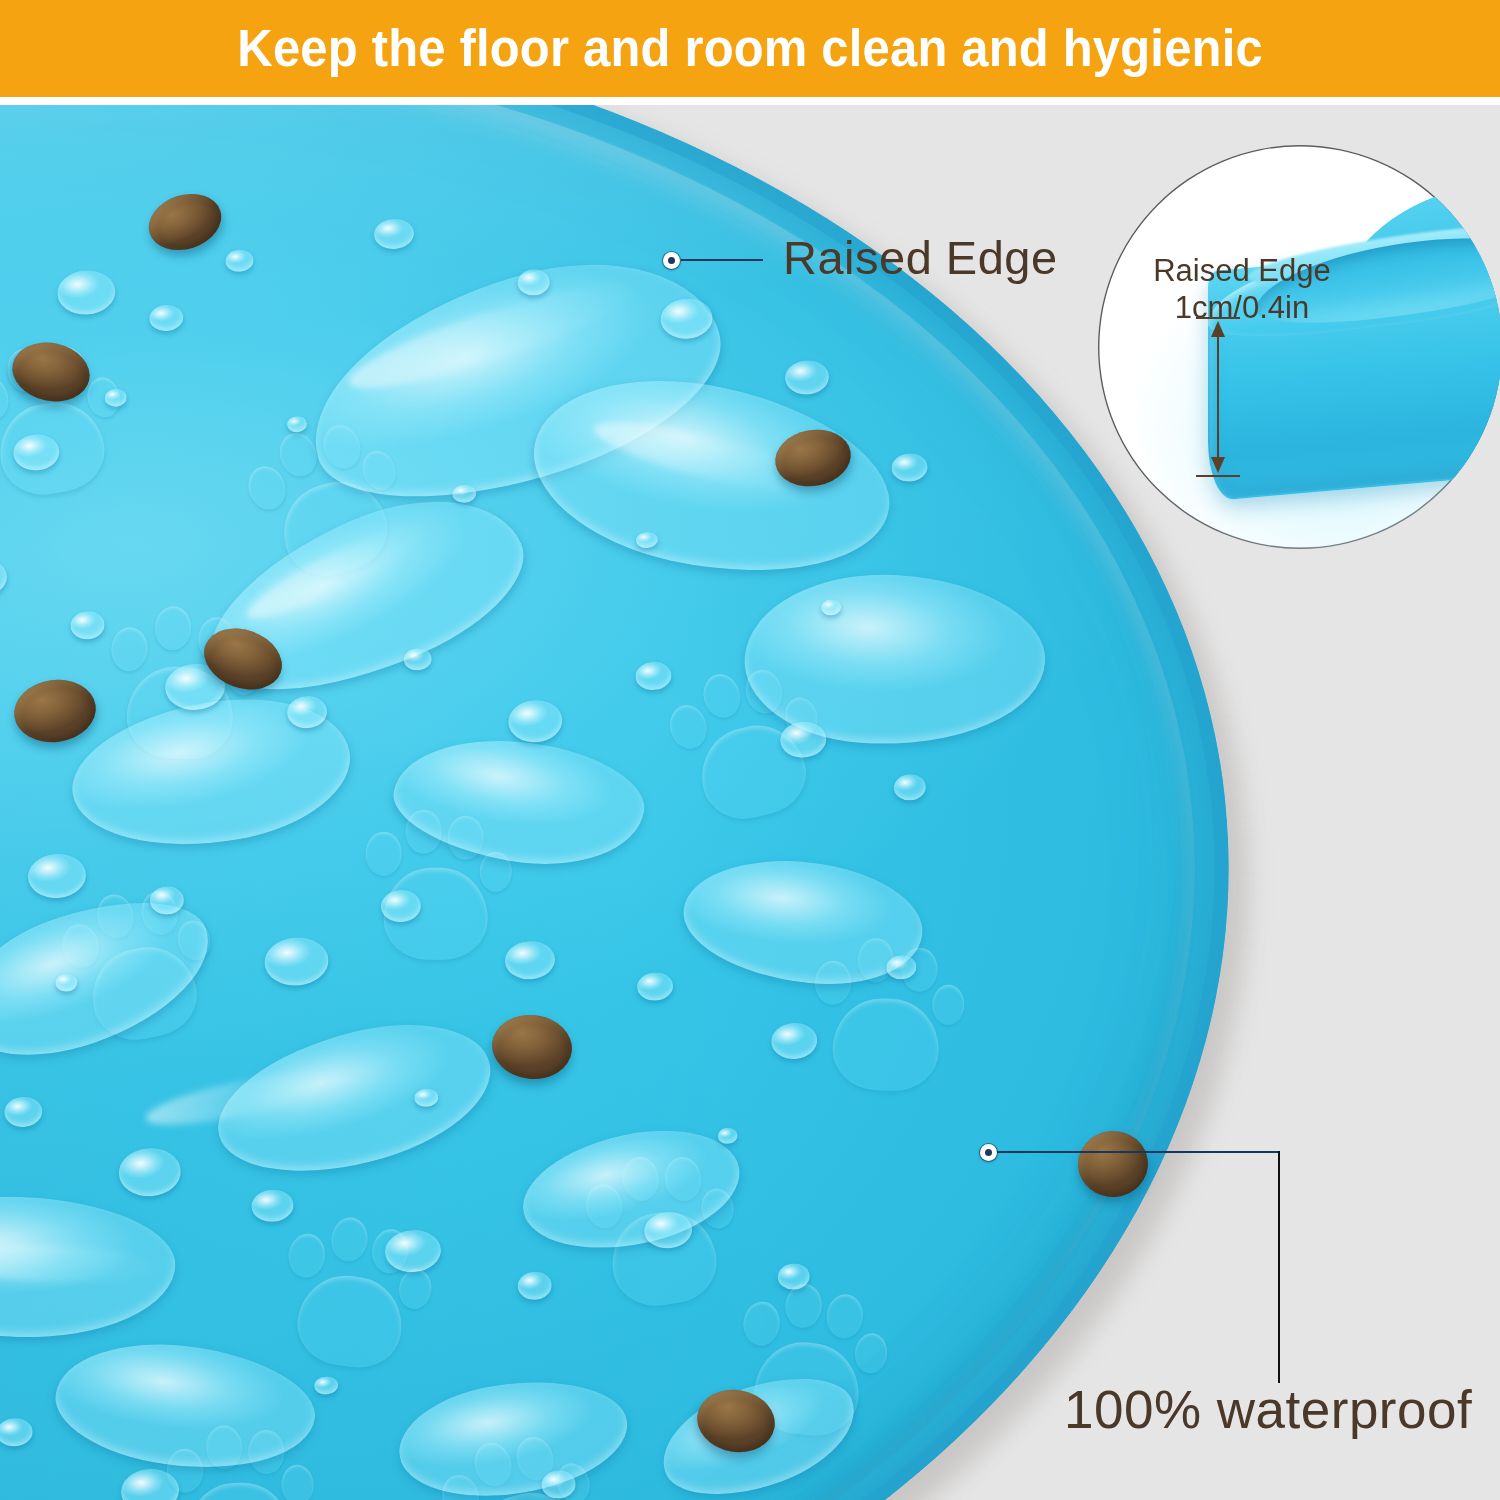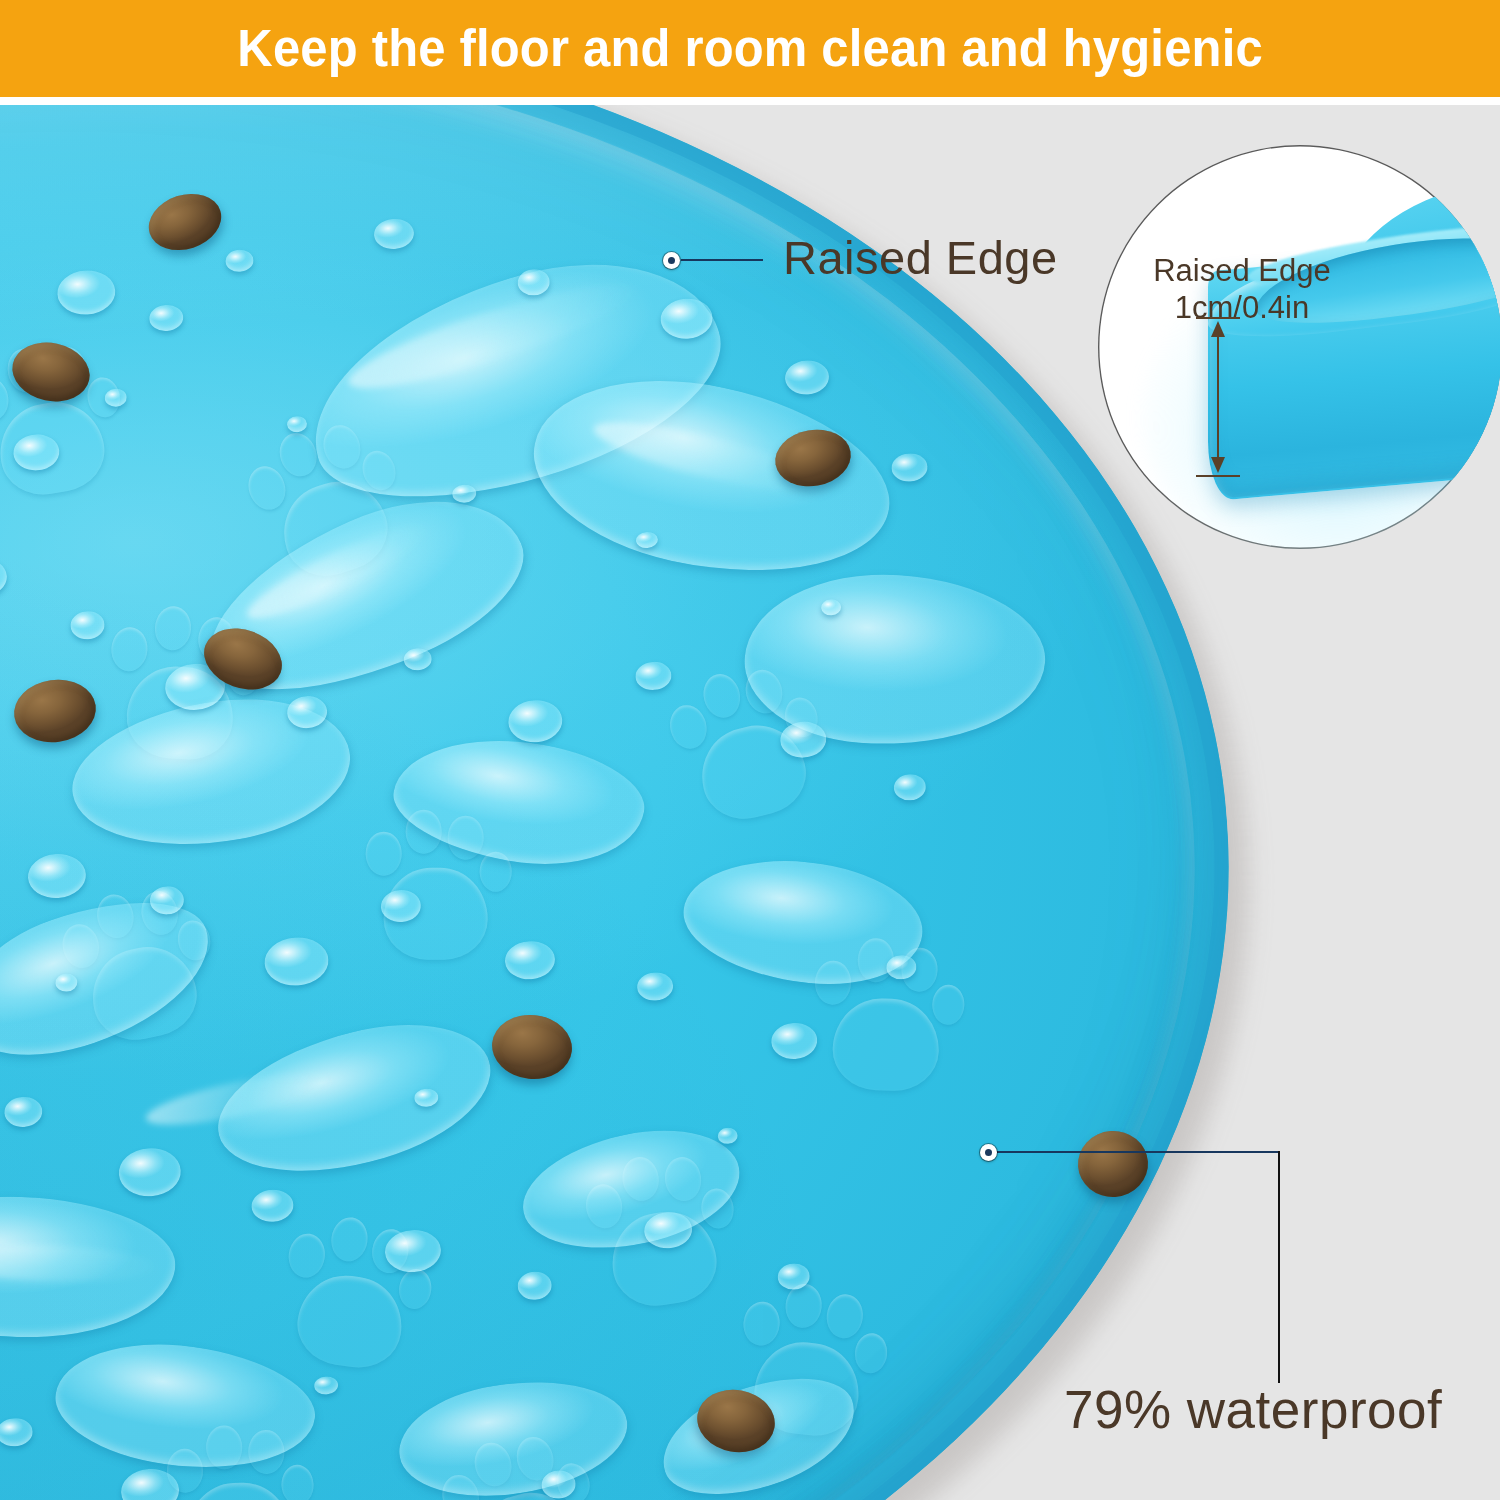--- a/index.html
+++ b/index.html
@@ -431,21 +431,21 @@
   <div class="kibble" style="left:1078px;top:1026px;width:70px;height:66px;transform:rotate(-4deg)"></div>
   <div class="kibble" style="left:697px;top:1285px;width:78px;height:62px;transform:rotate(10deg)"></div>
 
   <div class="cdot" style="left:663px;top:147px;"></div>
   <div class="cline-h" style="left:681px;top:154px;width:82px;"></div>
   <div class="clabel" id="label-raised-edge">Raised Edge</div>
 
   <div class="cdot" style="left:980px;top:1039px;"></div>
   <div class="cline-h" style="left:997px;top:1046px;width:283px;"></div>
   <div class="cline-v" style="left:1278px;top:1046px;height:232px;"></div>
-  <div class="clabel" id="label-waterproof">79% waterproof</div>
+  <div class="clabel" id="label-waterproof">100% waterproof</div>
 
   <div id="inset">
     <div id="inset-glow"></div>
     <div id="xs-back"></div>
     <div id="xs-outer"></div>
     <div id="xs-wall"></div>
     <div id="xs-top"></div>
     <div id="xs-inner-lip"></div>
     <div id="xs-cavity"></div>
 

